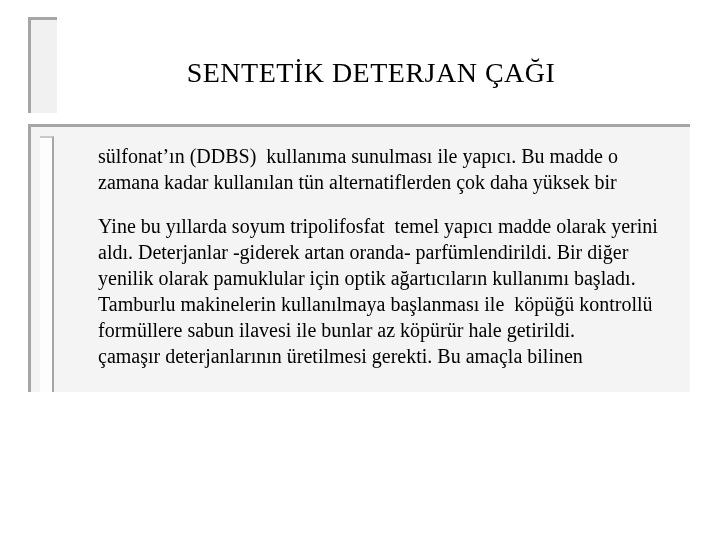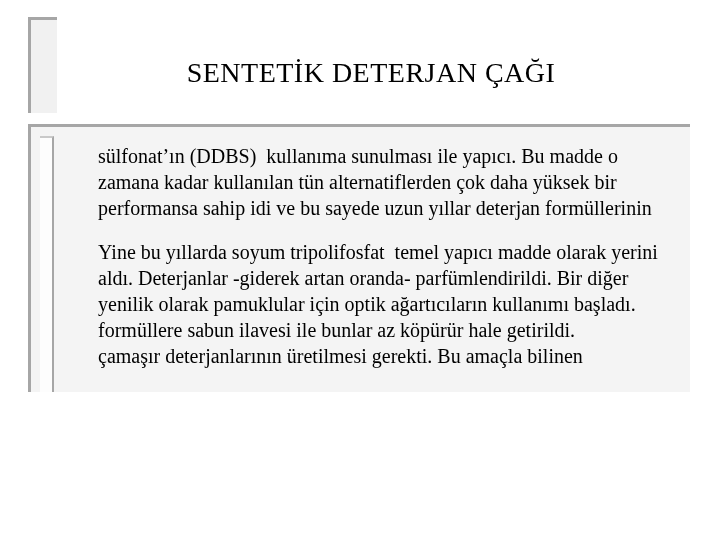--- a/index.html
+++ b/index.html
@@ -101,25 +101,25 @@
   <div class="content-box"></div>
   <div class="h-rule"></div>
   <div class="v-rule"></div>
   <div class="accent-bar"></div>
 
   <div class="body-text">
 
     <div class="paragraph">
       <div class="text-line">sülfonat’ın (DDBS)  kullanıma sunulması ile yapıcı. Bu madde o</div>
       <div class="text-line">zamana kadar kullanılan tün alternatiflerden çok daha yüksek bir</div>
-      <div class="text-line">performansa sahip idi ve bu sayede uzun yıllar deterjan formüllerinin</div>
     </div>
 
     <div class="paragraph">
       <div class="text-line">Yine bu yıllarda soyum tripolifosfat  temel yapıcı madde olarak yerini</div>
       <div class="text-line">aldı. Deterjanlar -giderek artan oranda- parfümlendirildi. Bir diğer</div>
       <div class="text-line">yenilik olarak pamuklular için optik ağartıcıların kullanımı başladı.</div>
+      <div class="text-line">Tamburlu makinelerin kullanılmaya başlanması ile  köpüğü kontrollü</div>
       <div class="text-line">formüllere sabun ilavesi ile bunlar az köpürür hale getirildi.</div>
       <div class="text-line">çamaşır deterjanlarının üretilmesi gerekti. Bu amaçla bilinen</div>
     </div>
 
   </div>
 </div>
 
 </body></html>

